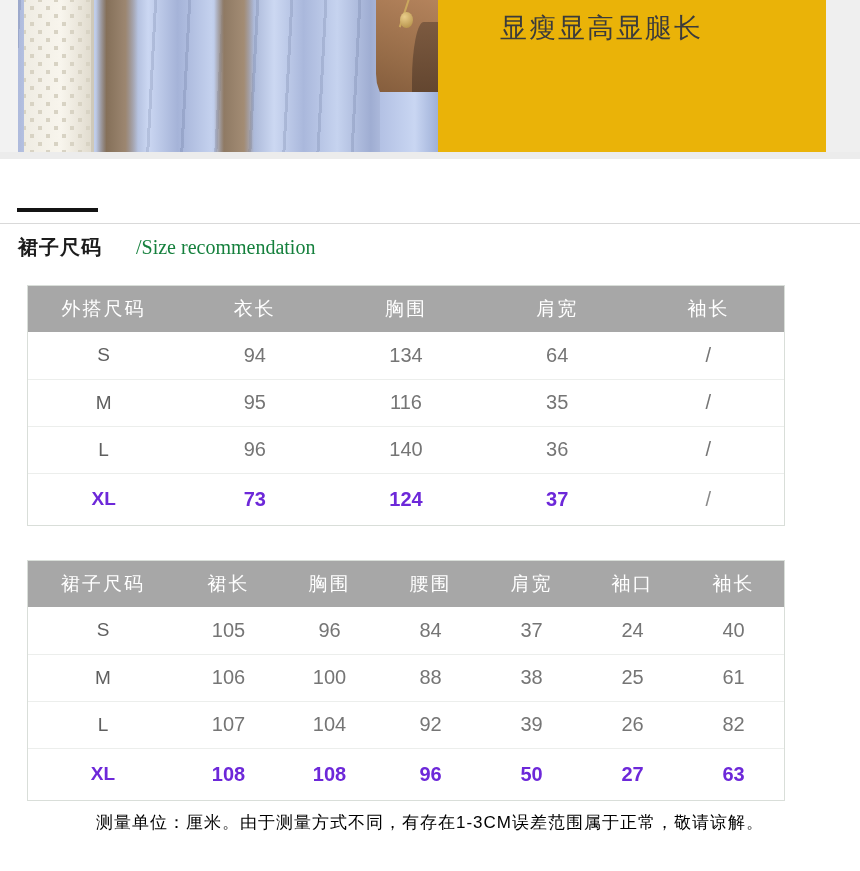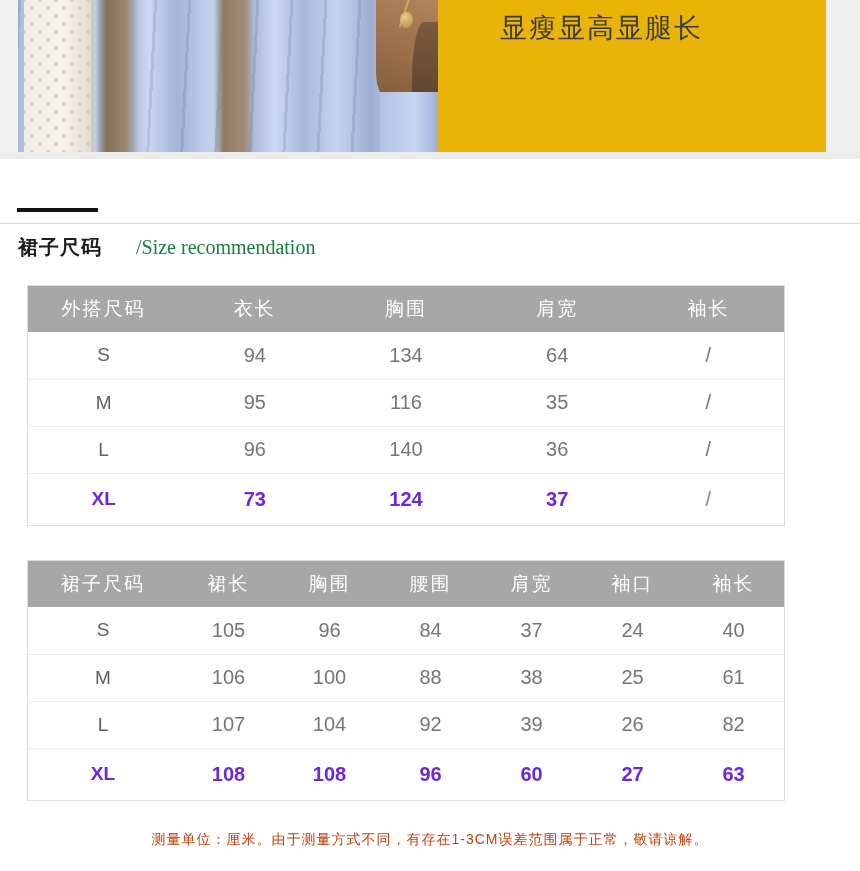--- a/index.html
+++ b/index.html
@@ -73,22 +73,22 @@
              height:46px; letter-spacing:2px; text-align:center; }
   tbody td { text-align:center; height:47px; font-size:20px; color:#757575;
              border-top:1px solid #eceeec; font-weight:400; }
   tbody tr:first-child td { border-top:none; }
   td.size-label { font-size:19px; color:#5f5f5f; }
   tr.xl td { color:#6d28d9; font-weight:700; height:52px; }
   tr.xl td.slash { color:#8a8a8a; font-weight:400; }
   .t2 col.first { width:150px; }
 
   
-  .note { position:absolute; left:0; top:831px; width:860px; text-align:center;
-          font-size:14px; color:#c2410c; letter-spacing:1px; }
+  .note { position:absolute; left:0; top:811px; width:860px; text-align:center;
+          font-size:17px; color:#000000; letter-spacing:1px; }
 </style>
 </head>
 <body>
 
 <div class="hero">
   <div class="hero-gutter-left"></div>
   <div class="photo">
     <div class="ph-blue"></div>
     <div class="ph-brown1"></div>
     <div class="ph-brown2"></div>
@@ -204,21 +204,21 @@
         <td>92</td>
         <td>39</td>
         <td>26</td>
         <td>82</td>
       </tr>
       <tr class="xl">
         <td class="size-label">XL</td>
         <td>108</td>
         <td>108</td>
         <td>96</td>
-        <td>60</td>
+        <td>50</td>
         <td>27</td>
         <td>63</td>
       </tr>
     </tbody>
   </table>
 </div>
 
 <div class="note">测量单位：厘米。由于测量方式不同，有存在1-3CM误差范围属于正常，敬请谅解。</div>
 
 </body></html>

